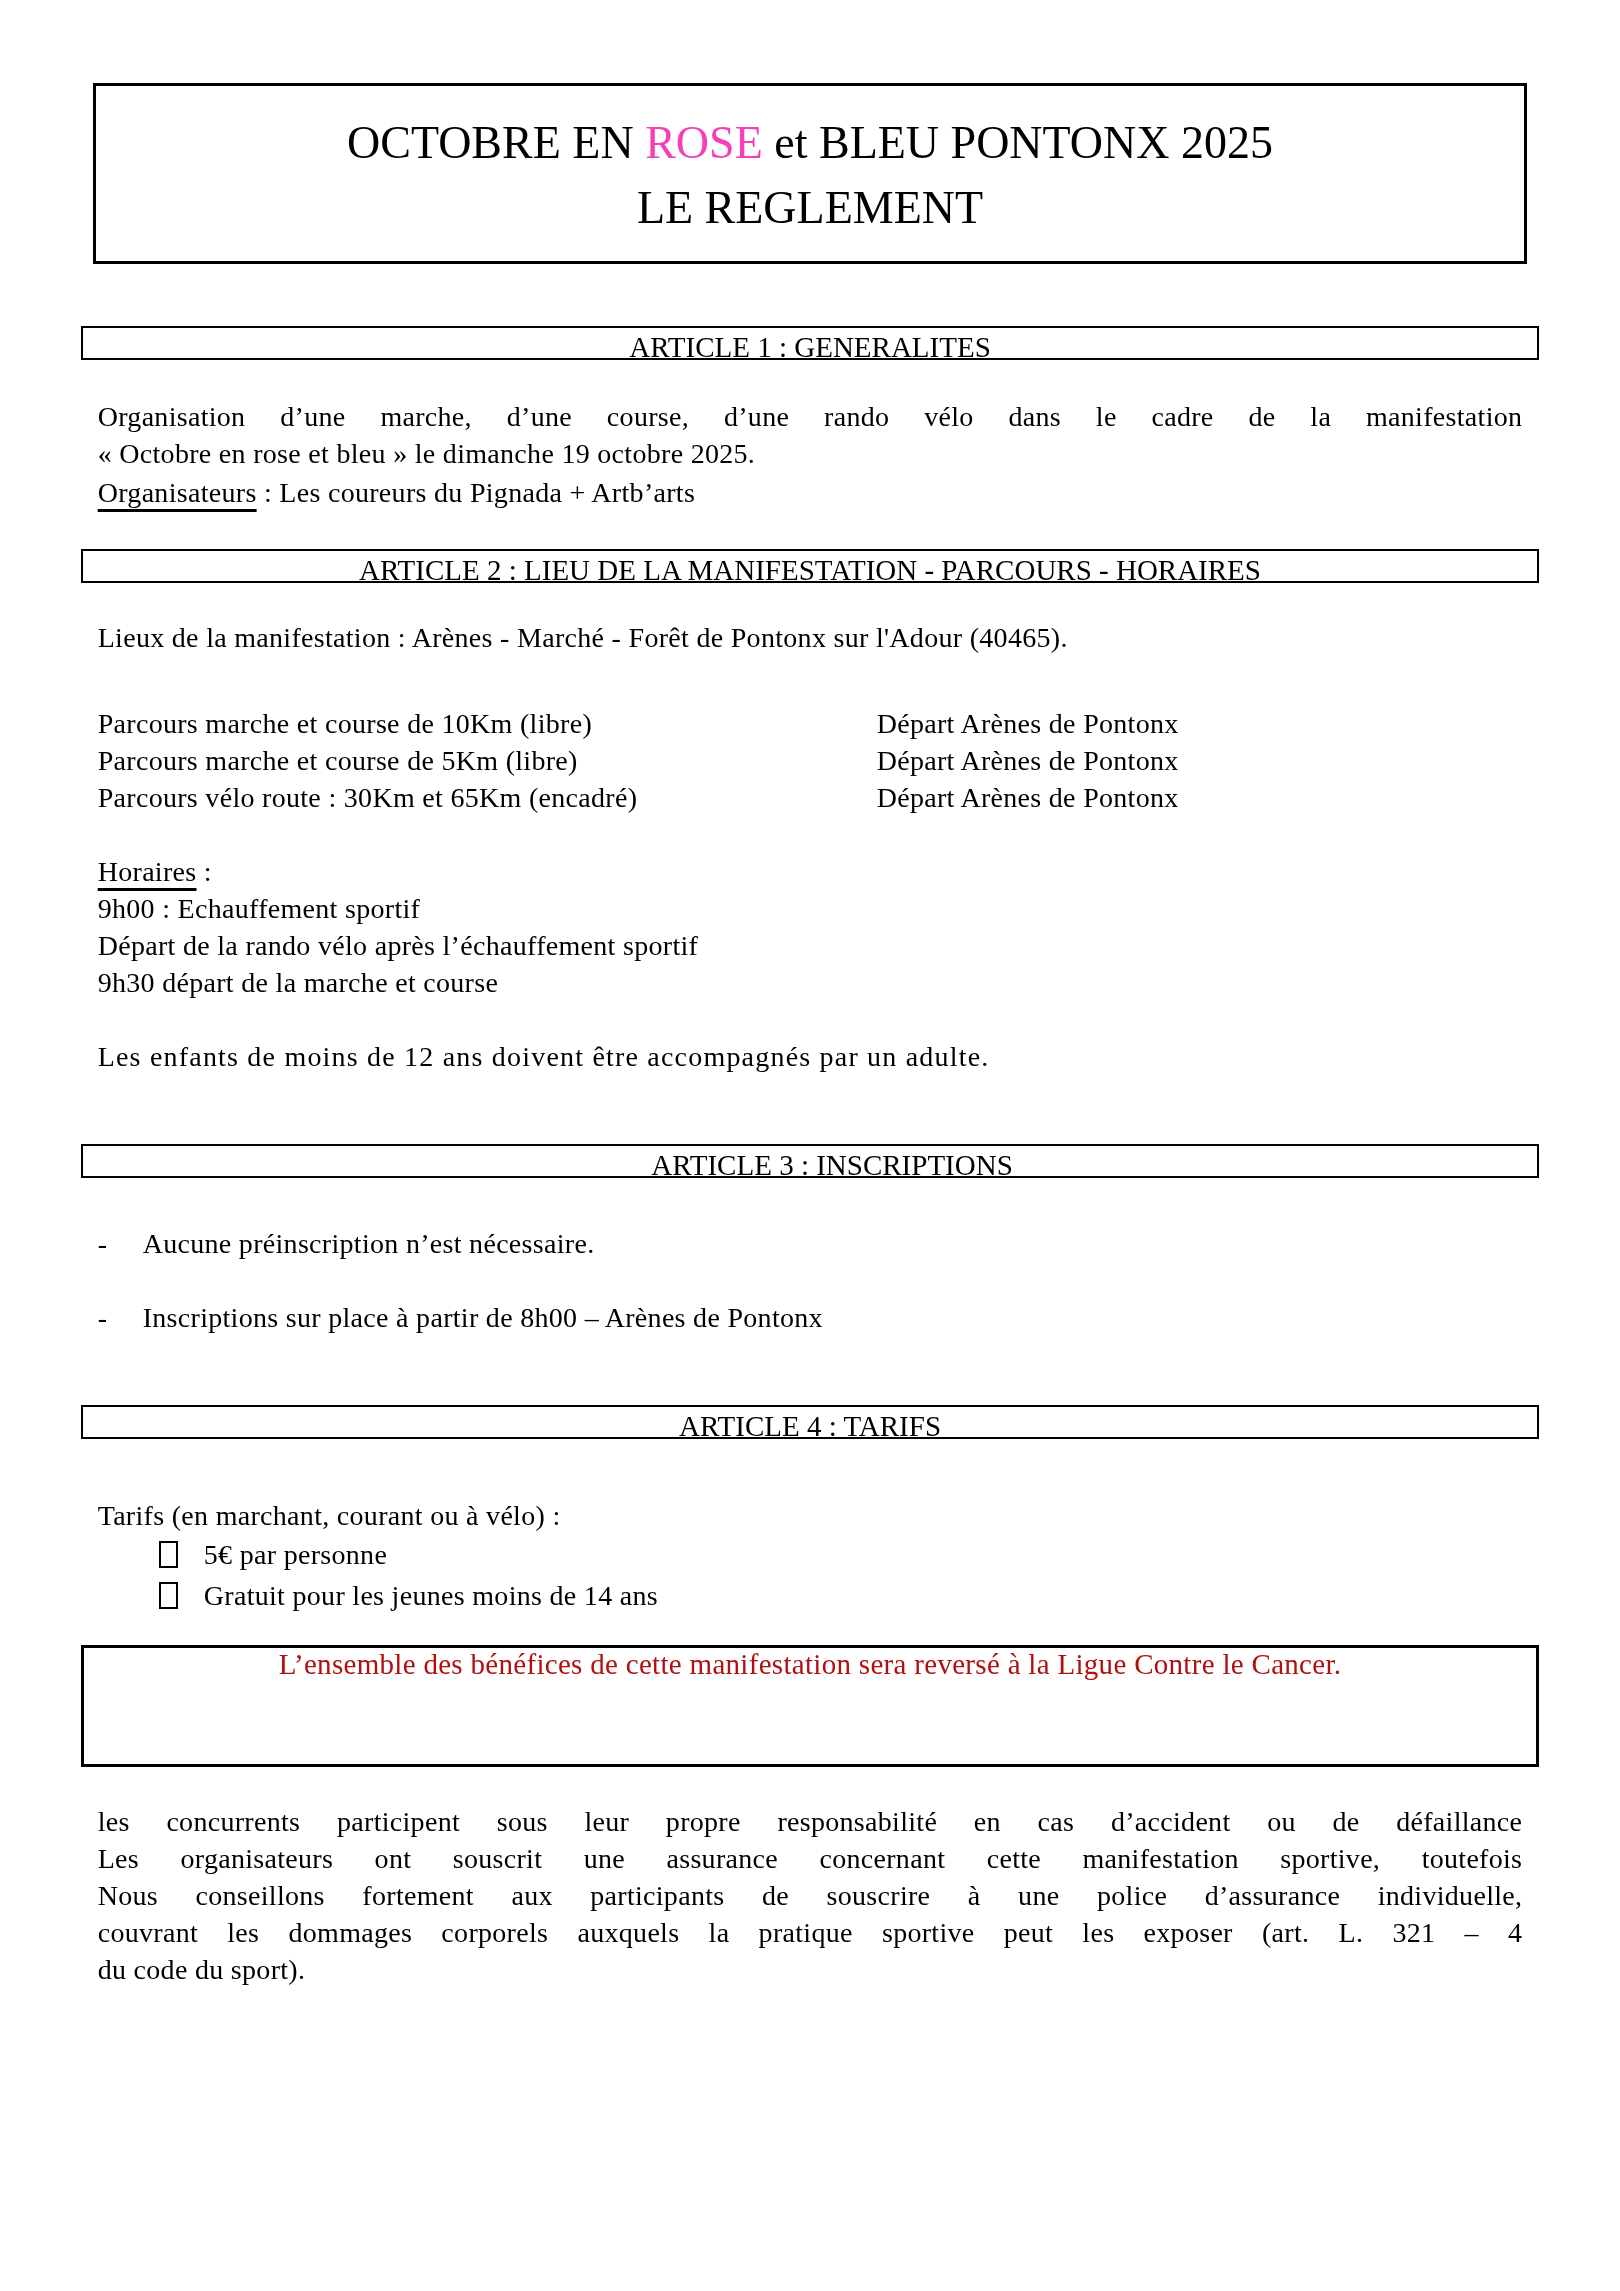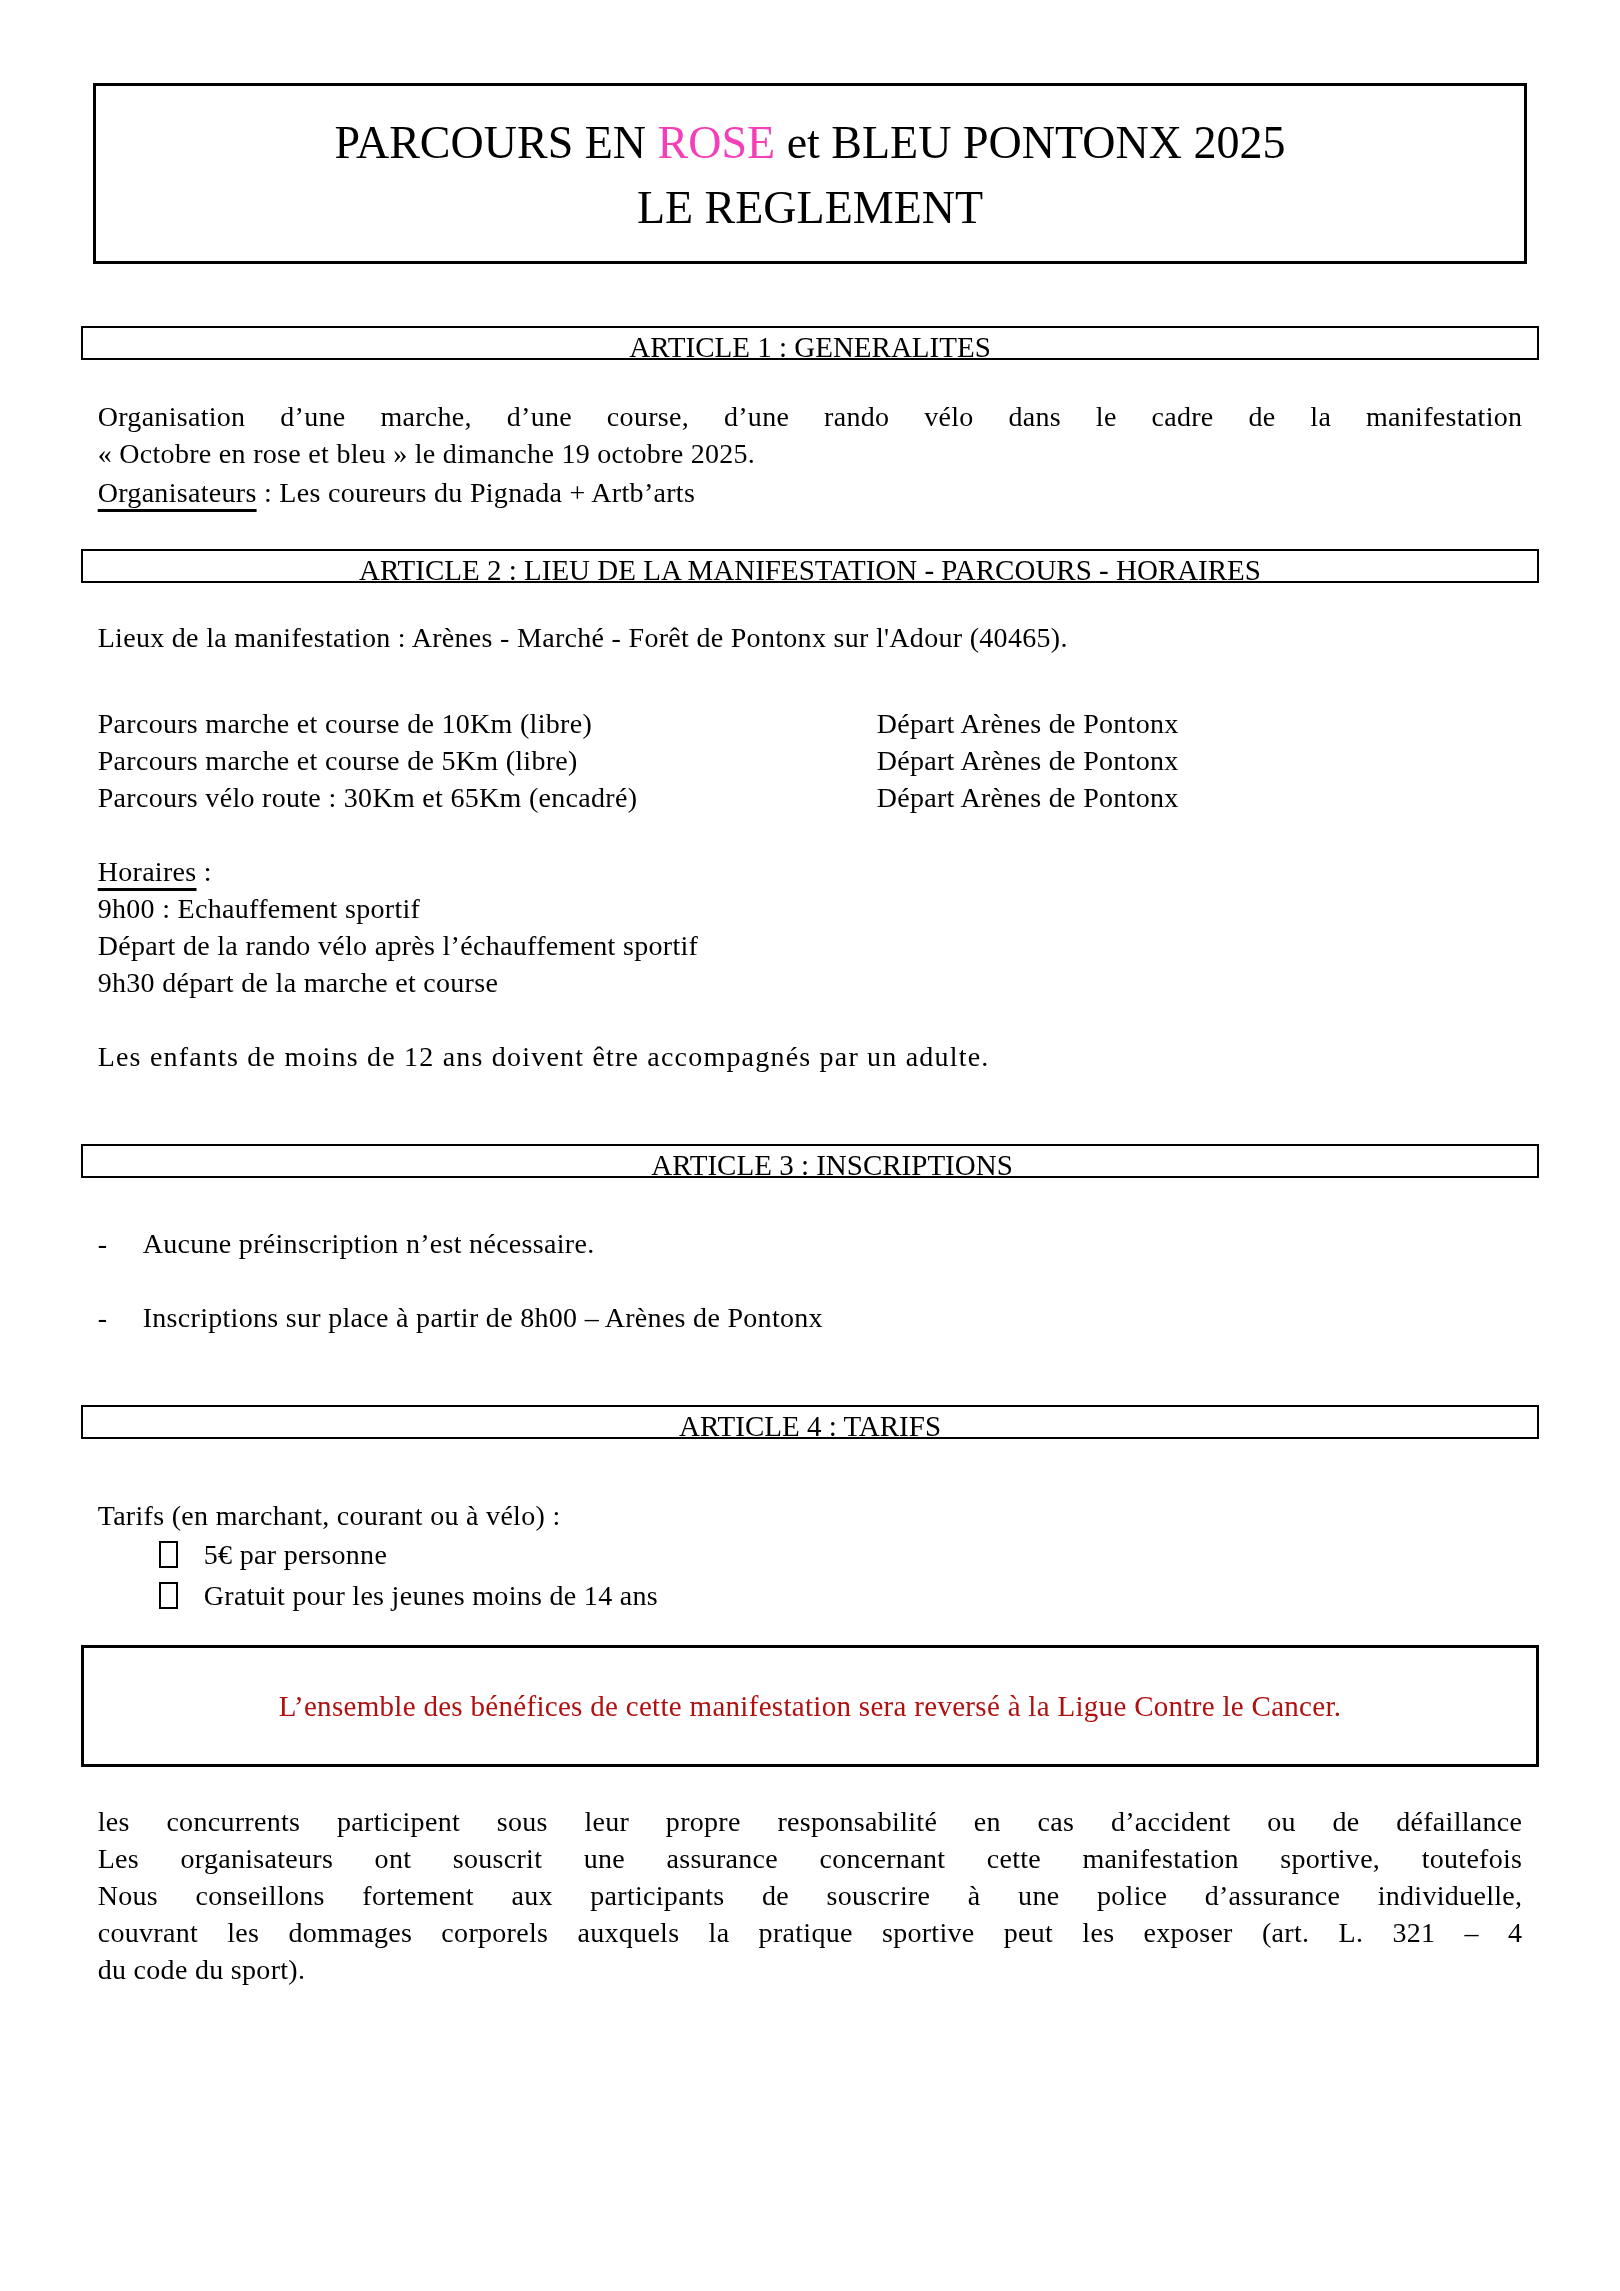--- a/index.html
+++ b/index.html
@@ -59,34 +59,34 @@
     display:inline-block;width:19.6px;height:27.4px;
     border:2px solid #000;box-sizing:border-box;
     margin-right:25.5px;flex:0 0 auto;
   }
 
   .alert-box{
     margin-top:29px;
     height:122px;
     border:3.9px solid #000;
     box-sizing:border-box;
-    display:flex;align-items:center;justify-content:center;
+    display:flex;align-items:flex-start;justify-content:center;
     font-size:29px;
     white-space:nowrap;
     letter-spacing:0.3px;
   }
 </style>
 </head>
 <body>
 
 <div class="page">
   <div class="content">
 
     <div class="title-box">
-      <div class="title-line"><span>PARCOURS EN</span> <span style="color: rgb(244, 63, 184);">ROSE</span> <span>et</span> <span style="color: #000000;">BLEU</span> <span>PONTONX 2025</span></div>
+      <div class="title-line"><span>OCTOBRE EN</span> <span style="color: rgb(244, 63, 184);">ROSE</span> <span>et</span> <span style="color: #000000;">BLEU</span> <span>PONTONX 2025</span></div>
       <div class="title-line">LE REGLEMENT</div>
     </div>
 
     <div class="article-header" style="margin-top:62px;">ARTICLE 1 : GENERALITES</div>
 
     <div class="body-text" style="margin-top:38px;">
       <div class="jl nw">Organisation d’une marche, d’une course, d’une rando vélo dans le cadre de la manifestation</div>
       <div class="nw">« Octobre en rose et bleu » le dimanche 19 octobre 2025.</div>
     </div>
     <div class="body-text nw" style="margin-top:2px;">

